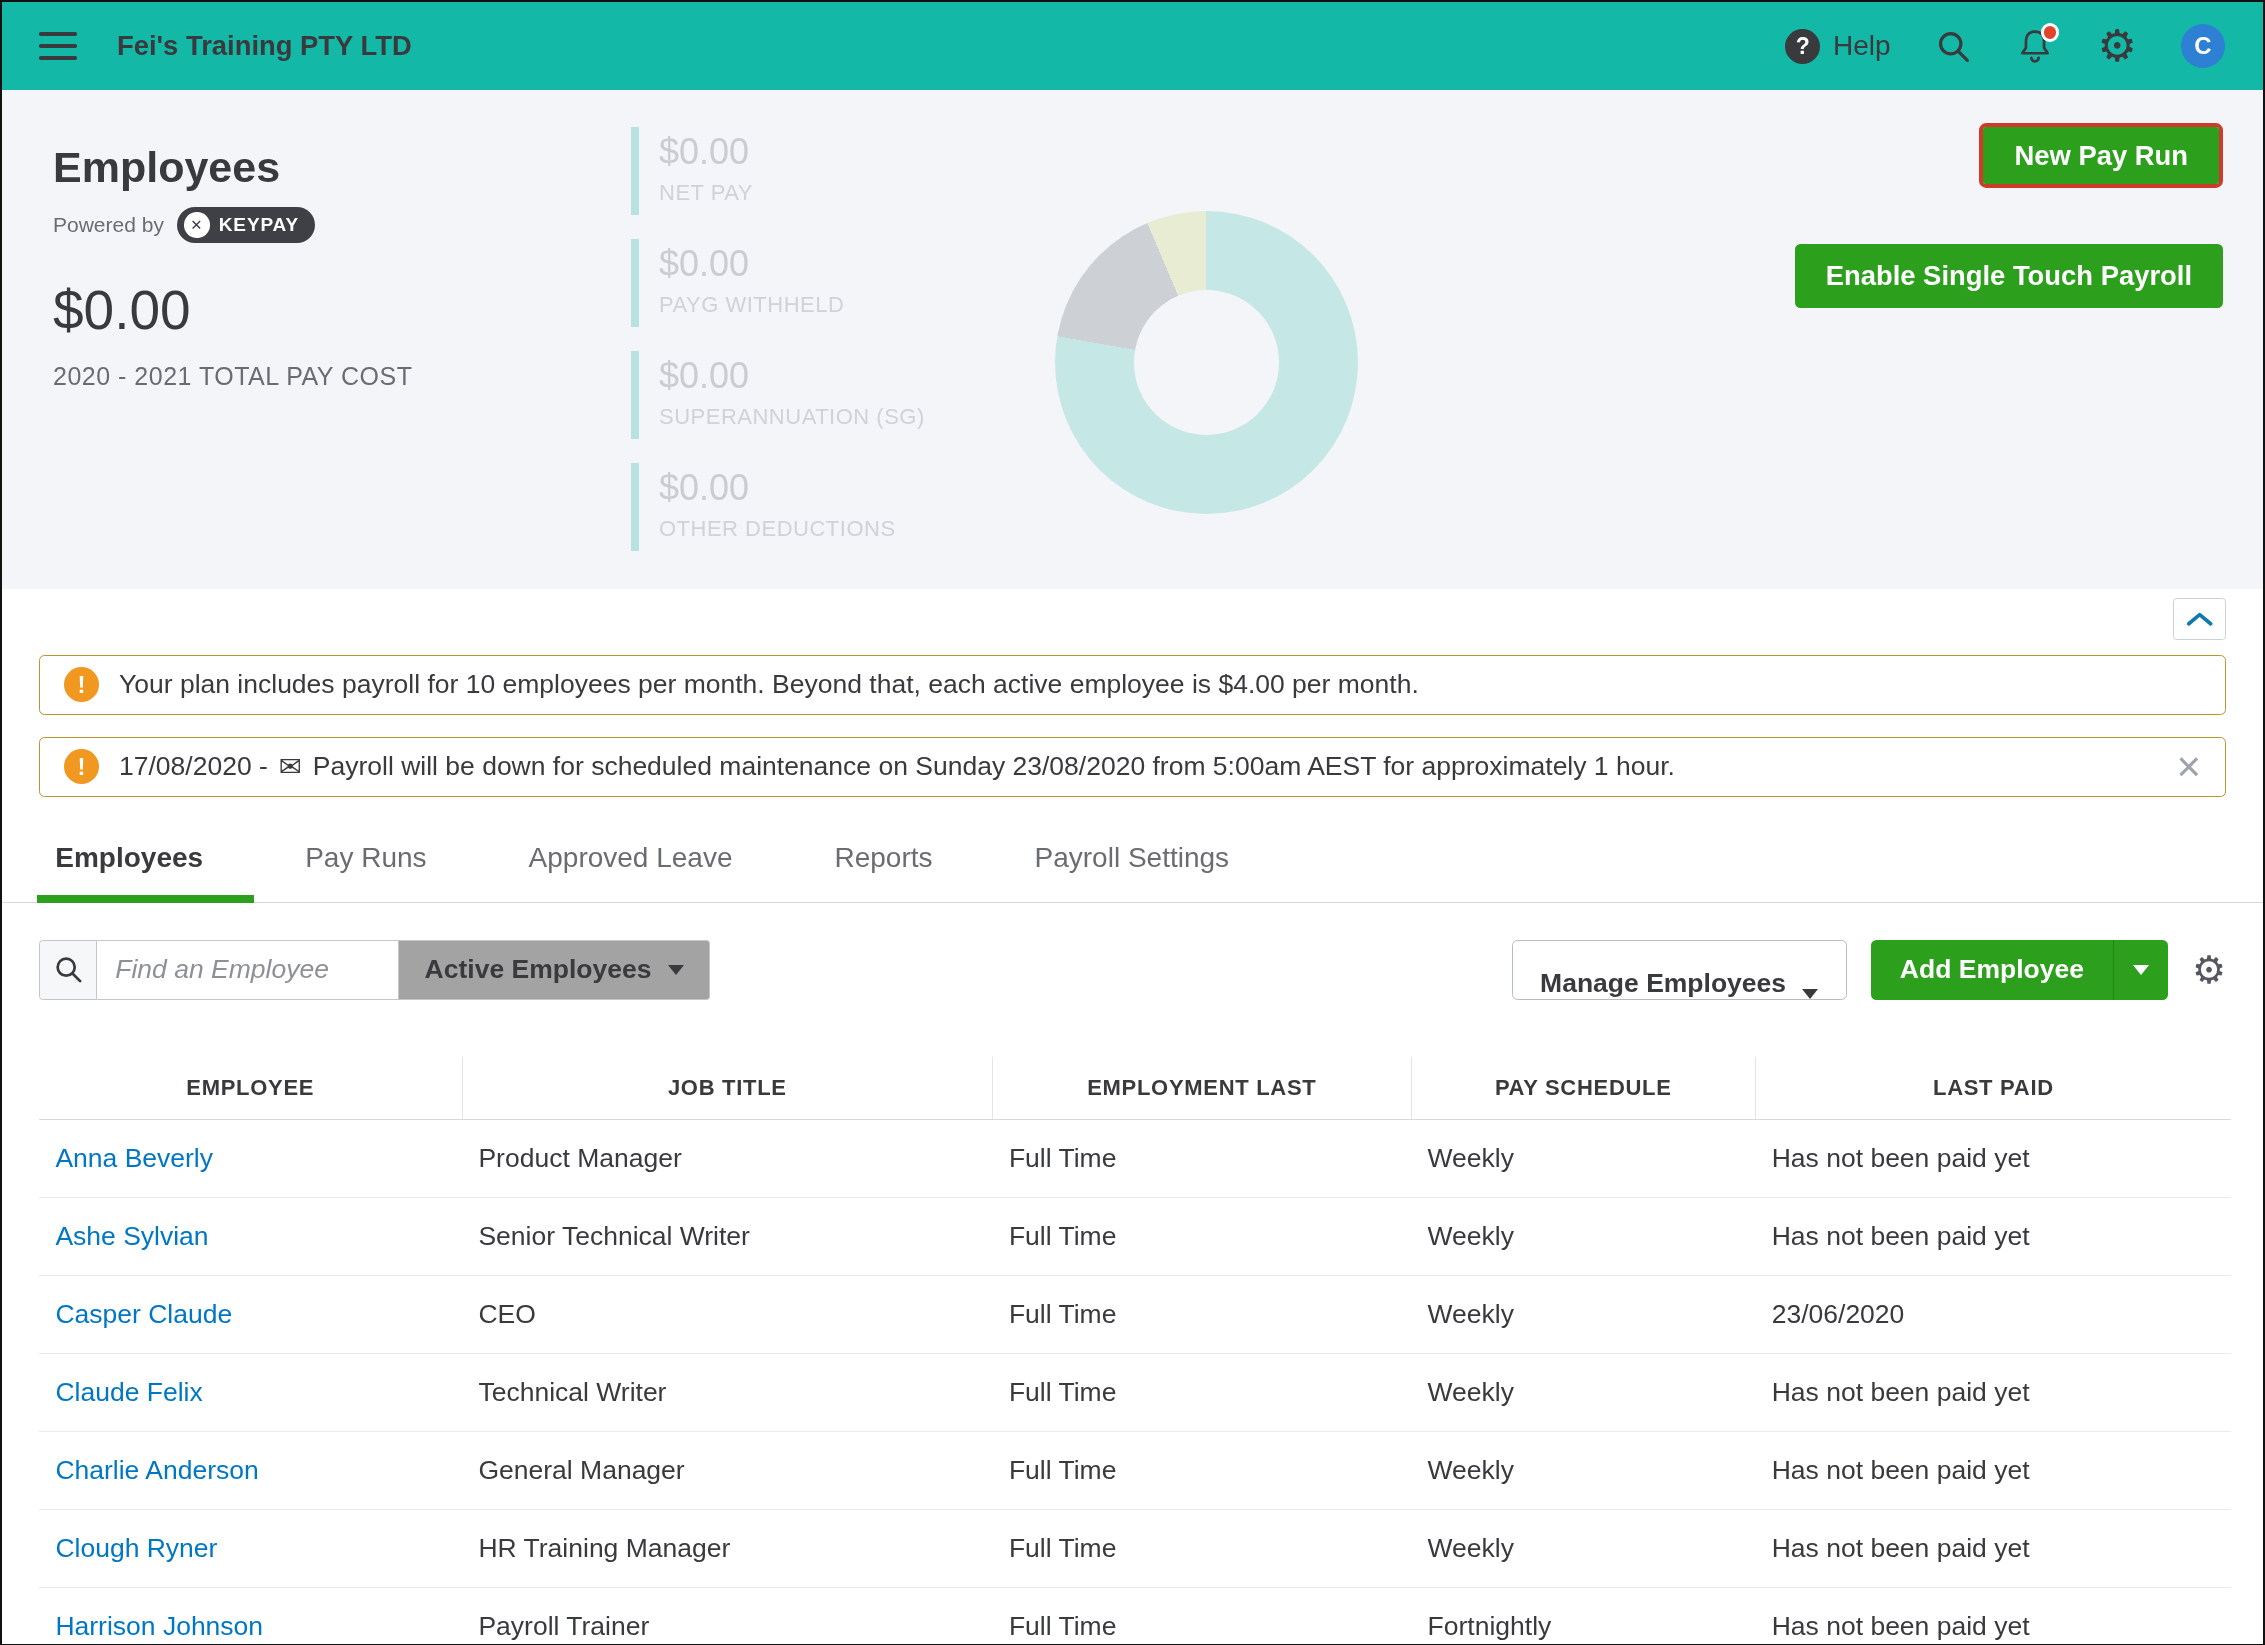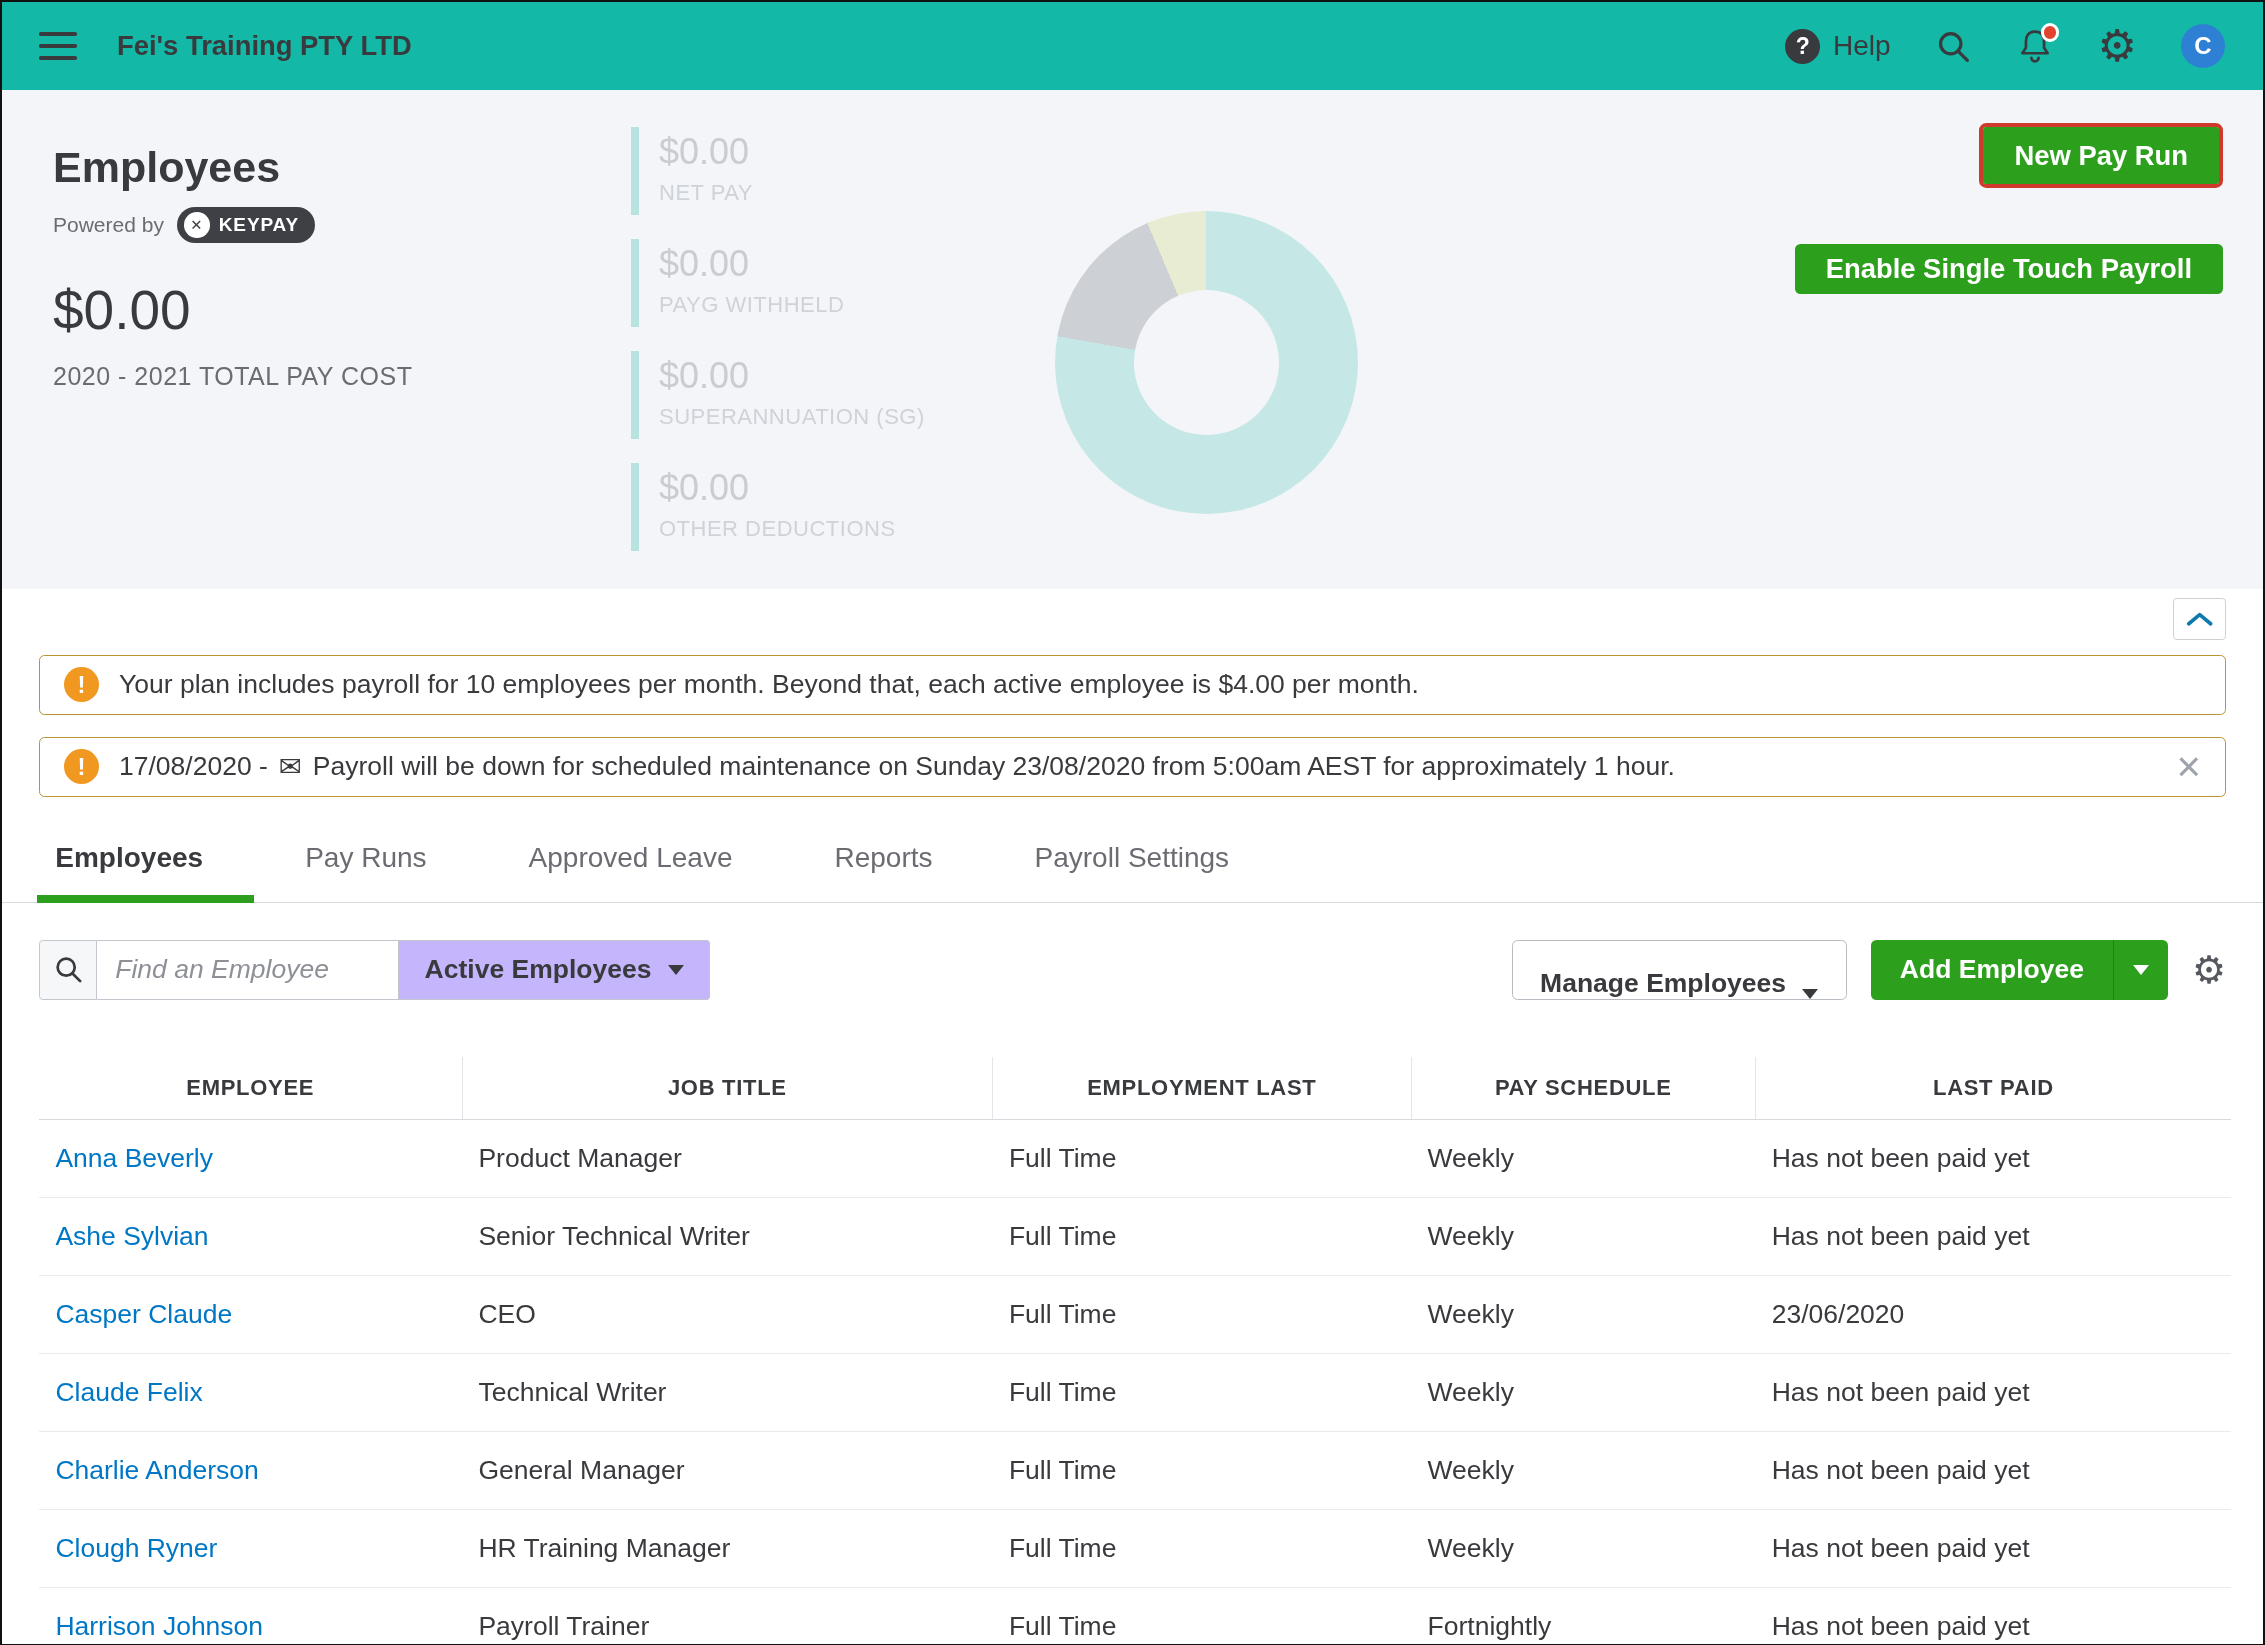--- a/index.html
+++ b/index.html
@@ -43,21 +43,21 @@
   .stat-label { font-size:22px; color:#ced2d9; margin-top:7.3px; letter-spacing:0.5px; }
 
   .donut { position:absolute; left:1053px; top:121px; width:303px; height:303px; border-radius:50%;
            background:conic-gradient(#c5e8e6 0deg 280deg, #cdd1d5 280deg 337deg, #e7ecd3 337deg 360deg); }
   .donut::after { content:""; position:absolute; inset:79px; border-radius:50%; background:#f4f5f8; }
 
   .btn-green { display:inline-flex; align-items:center; justify-content:center; background:#2ca01c; color:#fff;
                font-weight:bold; font-size:27.4px; border:none; border-radius:5.5px; cursor:pointer; font-family:inherit; }
   .ring { position:absolute; top:33px; right:40px; border:4.6px solid #cf3a2d; border-radius:7.3px; }
   .ring .btn-green { height:57px; padding:0 31px; border-radius:2.7px; }
-  .stp-btn { position:absolute; top:154px; right:40px; height:50px; padding:0 31px; }
+  .stp-btn { position:absolute; top:154px; right:40px; height:64px; padding:0 31px; }
 
   
   .collapse-row { display:flex; justify-content:flex-end; padding:9.1px 37px 0; }
   .collapse-btn { width:53px; height:42px; border:1.8px solid #cdd1d6; background:#fff; border-radius:3.7px;
                   display:flex; align-items:center; justify-content:center; cursor:pointer; }
   .alerts { padding:14.6px 37px 0; display:flex; flex-direction:column; gap:22px; }
   .alert { border:1.8px solid #b9952f; border-radius:5.5px; min-height:60px; display:flex; align-items:center;
            gap:20px; padding:7.3px 24px; font-size:26.5px; color:#393a3d; }
   .warn-icon { width:35px; height:35px; min-width:35px; border-radius:50%; background:#f0981f; color:#fff;
                font-weight:bold; font-size:24px; display:flex; align-items:center; justify-content:center; }
@@ -76,21 +76,21 @@
   
   .toolbar { display:flex; align-items:center; margin-top:37px; padding:0 37px; }
   .search-group { display:flex; align-items:stretch; height:60px; }
   .search-iconbox { width:58px; border:1.8px solid #c3c7cd; border-radius:3.7px 0 0 3.7px; background:#f6f7f8;
                     display:flex; align-items:center; justify-content:center; cursor:pointer; }
   .search-input { width:302px; border:1.8px solid #c3c7cd; border-left:none; padding:0 18.3px; font-size:26.5px;
                   color:#393a3d; font-family:inherit; outline:none; background:#fff; }
   .search-input::placeholder { font-style:italic; color:#8d9096; }
   .filter-dd { border:1.8px solid #c3c7cd; border-left:none; border-radius:0 3.7px 3.7px 0; display:flex;
                align-items:center; gap:16.4px; padding:0 25.6px; font-size:26.5px; font-weight:bold; color:#393a3d;
-               background:#c4b5fd; cursor:pointer; font-family:inherit; }
+               background:#a3a3a3; cursor:pointer; font-family:inherit; }
   .caret { width:0; height:0; border-left:8.2px solid transparent; border-right:8.2px solid transparent;
            border-top:10px solid currentColor; display:inline-block; }
   .toolbar-right { margin-left:auto; display:flex; align-items:center; gap:24px; }
   .manage-btn { height:60px; border:1.8px solid #b7bbc2; background:#fff; border-radius:5.5px; font-size:26.5px;
                 font-weight:bold; color:#393a3d; display:flex; align-items:flex-end; gap:16.4px; padding:0 27.4px;
                 cursor:pointer; font-family:inherit; }
   .add-btn { height:60px; background:#2ca01c; border-radius:5.5px; display:flex; align-items:stretch;
              color:#fff; overflow:hidden; cursor:pointer; }
   .add-main { display:flex; align-items:center; padding:0 29px; font-size:26.5px; font-weight:bold; }
   .add-caret-seg { width:55px; border-left:1.8px solid rgba(0,0,0,0.18); display:flex; align-items:center; justify-content:center; }

